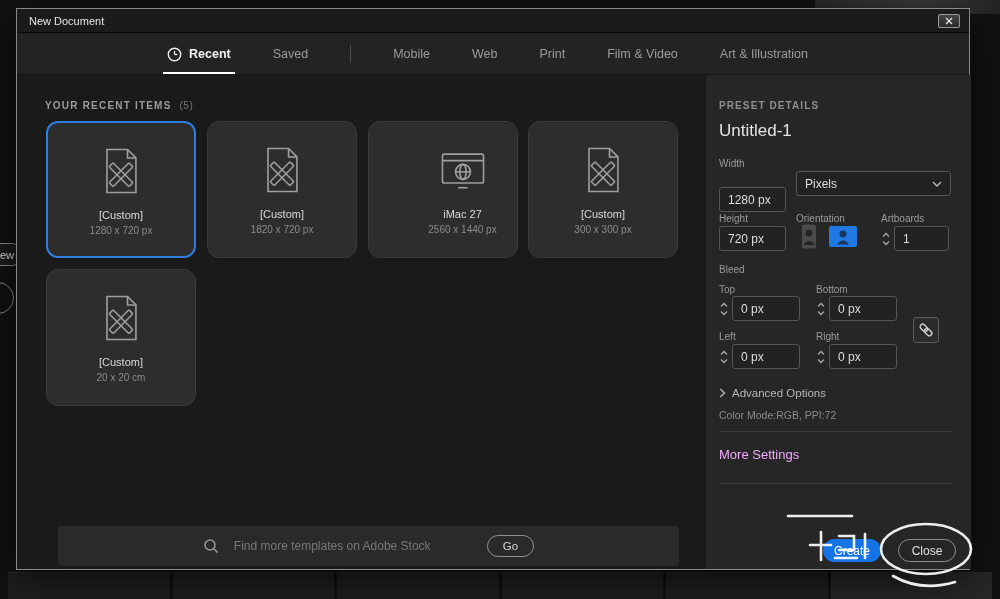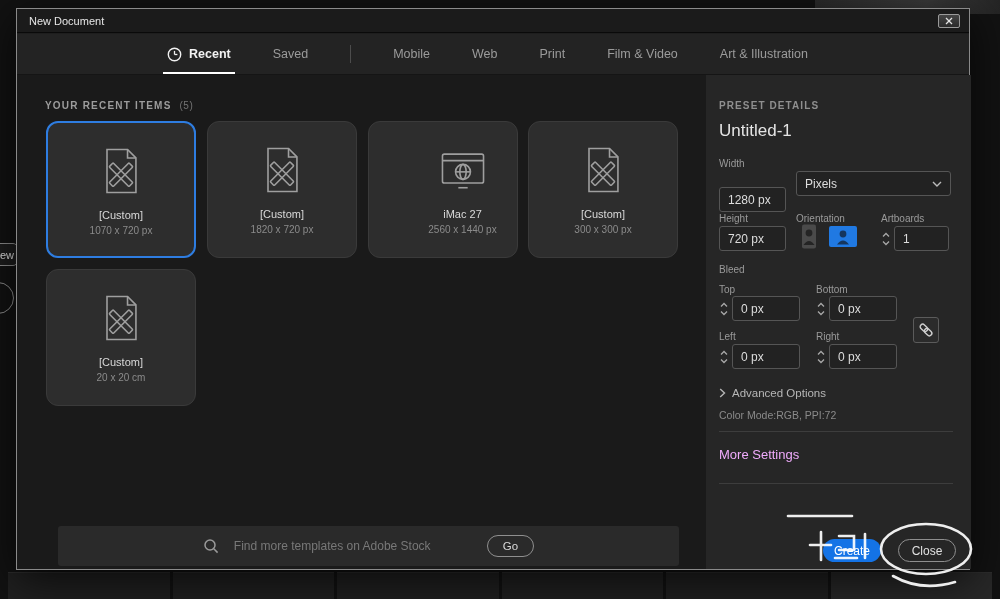--- a/index.html
+++ b/index.html
@@ -160,21 +160,21 @@
         <div class="card selected" style="left:29px;top:46px;">
           <div class="card-icon">
             <svg width="56" height="56" viewBox="0 0 60 60" fill="none" stroke="#9f9f9f" stroke-width="1.7">
               <path d="M15 7 h22 l9 9 v37 h-31 z"></path>
                 <path d="M37 7 v9 h9"></path>
               <rect x="27" y="19" width="6" height="30" rx="1" transform="rotate(45 30 34)"></rect>
               <rect x="27" y="19" width="6" height="30" rx="1" transform="rotate(-45 30 34)"></rect>
             </svg>
           </div>
           <div class="card-name">[Custom]</div>
-          <div class="card-dims">1070 x 720 px</div>
+          <div class="card-dims">1280 x 720 px</div>
         </div>
 
         <div class="card" style="left:190px;top:46px;">
           <div class="card-icon">
             <svg width="56" height="56" viewBox="0 0 60 60" fill="none" stroke="#9f9f9f" stroke-width="1.7">
               <path d="M15 7 h22 l9 9 v37 h-31 z"></path>
                 <path d="M37 7 v9 h9"></path>
               <rect x="27" y="19" width="6" height="30" rx="1" transform="rotate(45 30 34)"></rect>
               <rect x="27" y="19" width="6" height="30" rx="1" transform="rotate(-45 30 34)"></rect>
             </svg>

